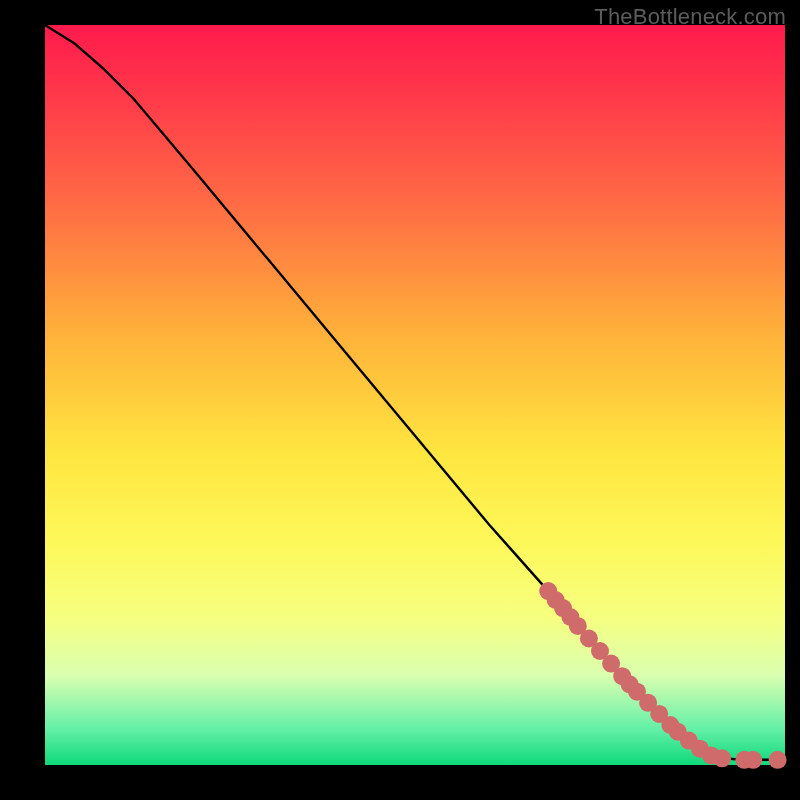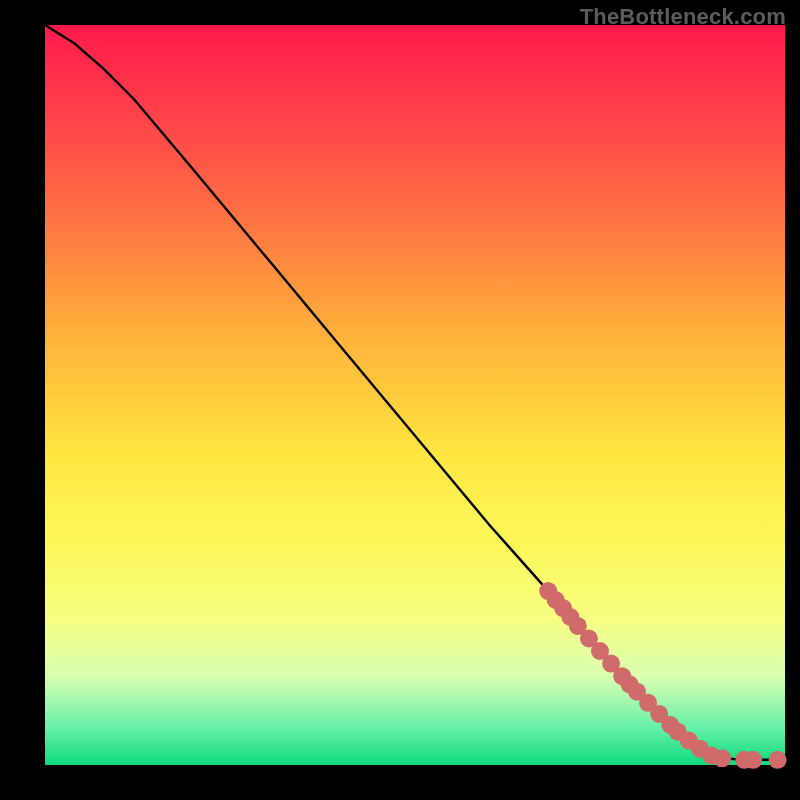--- a/index.html
+++ b/index.html
@@ -36,21 +36,21 @@
       #66f0a8 95%,
       #0ed97a 100%
     );
   }
   .watermark {
     position: absolute;
     top: 4px;
     right: 14px;
     color: #5c5c5c;
     font-size: 22px;
-    font-weight: 700;
+    font-weight: 400;
     letter-spacing: 0.2px;
     user-select: none;
   }
   svg.curve {
     position: absolute;
     left: 0; top: 0;
     width: 100%; height: 100%;
     overflow: visible;
   }
 </style>

